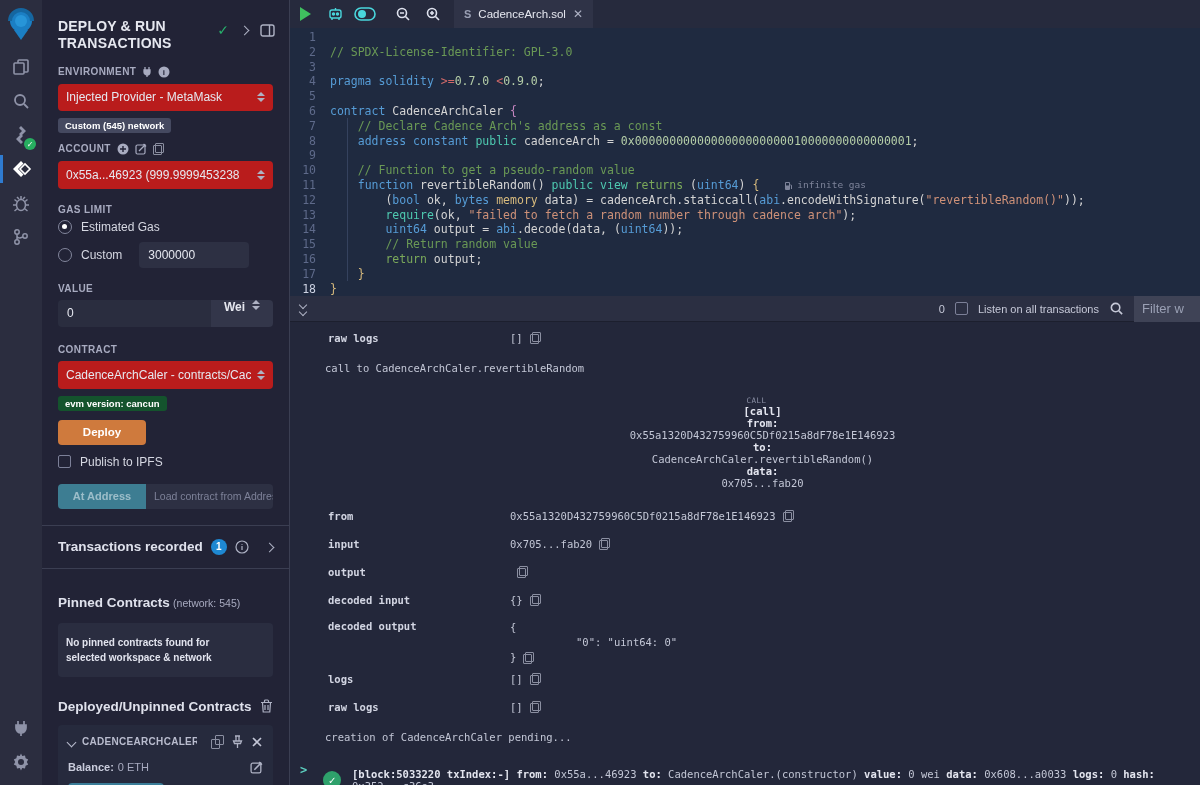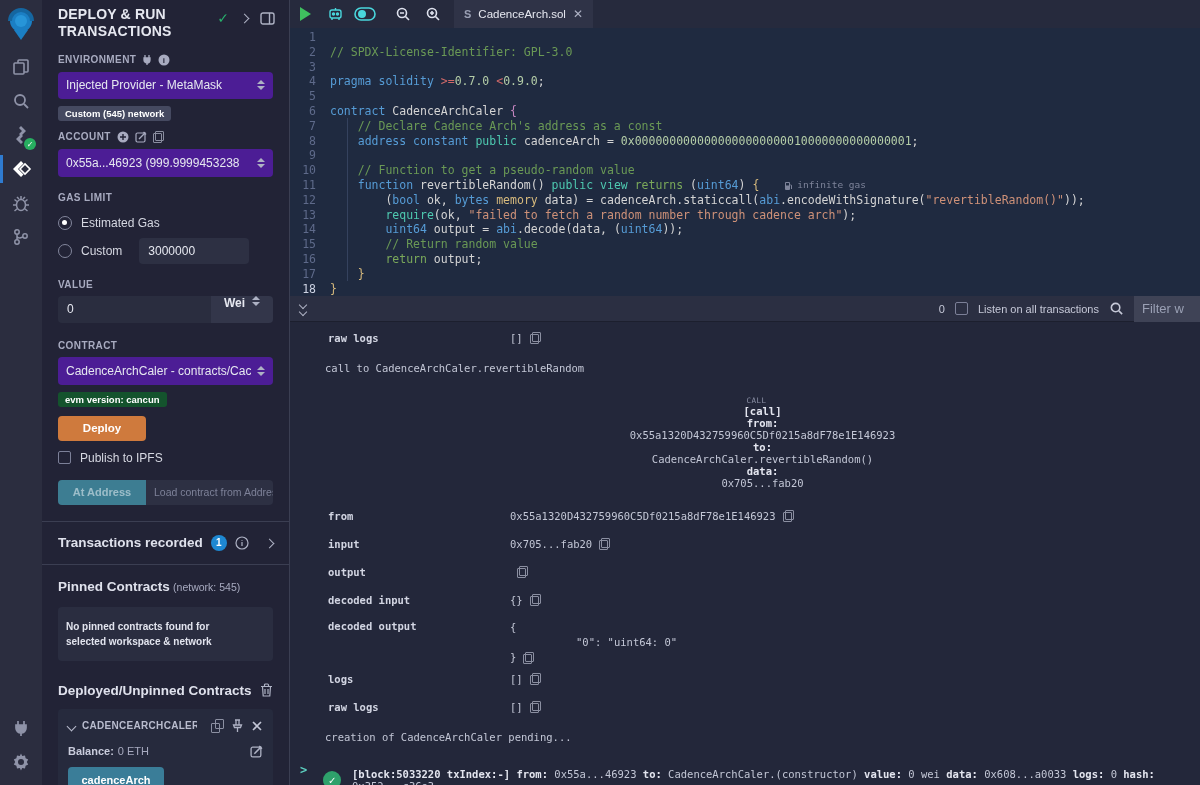--- a/index.html
+++ b/index.html
@@ -27,40 +27,40 @@
   .ib-badge {
     position:absolute; right:6px; bottom:2px; width:12px; height:12px; border-radius:50%;
     background:#27ae60; color:#fff; font-size:8px; display:flex; align-items:center; justify-content:center;
   }
   .ib-gap { height:8px; }
   
   #panel {
     position:absolute; left:42px; top:0; width:248px; height:785px;
     background:#222336; border-right:1px solid #3b3e52; overflow:hidden;
   }
-  .pwrap { padding:6px 16px 0 16px; }
+  .pwrap { padding:18px 16px 0 16px; }
   .ptitle { font-size:14px; font-weight:bold; line-height:1.2; letter-spacing:.2px; width:150px; }
   .phead { position:relative; }
   .phead-icons { position:absolute; right:-2px; top:4px; display:flex; gap:12px; align-items:center; }
   .grn { color:#27b06c; font-size:14px; }
   .plabel {
     font-size:10px; font-weight:bold; color:#a8abc0; letter-spacing:.4px; margin-top:14px;
     display:flex; align-items:center; gap:6px;
   }
   .pselect {
-    margin-top:6px; height:27px; background:#4c1d95; border-radius:4px;
+    margin-top:6px; height:27px; background:#b91c1c; border-radius:4px;
     display:flex; align-items:center; padding:0 8px; font-size:12px; color:#e6e8f0;
     justify-content:space-between; cursor:pointer; white-space:nowrap; overflow:hidden;
   }
   .pselect .sel-txt { overflow:hidden; text-overflow:clip; white-space:nowrap; }
   .net-badge {
     display:inline-block; margin-top:7px; background:#454960; color:#fff; font-size:9.5px;
     font-weight:bold; padding:2px 7px; border-radius:3px;
   }
-  .radio-row { display:flex; align-items:center; gap:9px; margin-top:13px; color:#d6d8e2; }
+  .radio-row { display:flex; align-items:center; gap:9px; margin-top:5px; color:#d6d8e2; }
   .rad { width:14px; height:14px; border:1.5px solid #82869c; border-radius:50%; position:relative; flex:none; cursor:pointer; }
   .rad.sel::after { content:""; position:absolute; left:3px; top:3px; width:5px; height:5px; border-radius:50%; background:#fff; }
   .gas-input {
     width:110px; height:26px; background:#2d3043; border-radius:4px; color:#e6e8f0;
     display:flex; align-items:center; padding:0 9px; margin-left:8px;
   }
   .val-row { display:flex; margin-top:6px; height:27px; }
   .val-input { flex:1; background:#2a2d3f; border-radius:4px 0 0 4px; display:flex; align-items:center; padding:0 9px; }
   .val-unit { width:62px; background:#33364a; border-radius:0 4px 4px 0; display:flex; align-items:flex-start; justify-content:center; gap:7px; font-weight:bold; cursor:pointer; }
   .evm-badge { display:inline-block; margin-top:7px; background:#14532d; color:#fff; font-size:9.5px; font-weight:bold; padding:2px 7px; border-radius:3px; }

